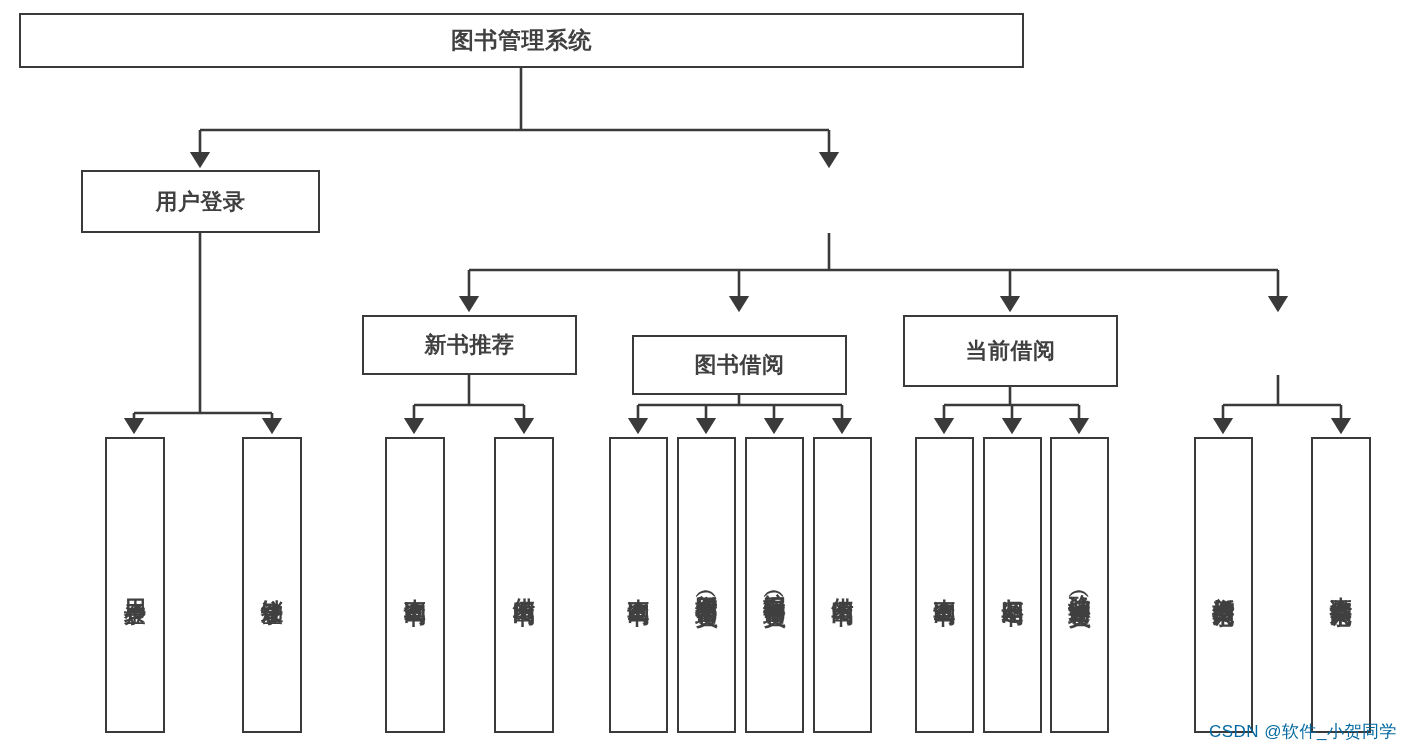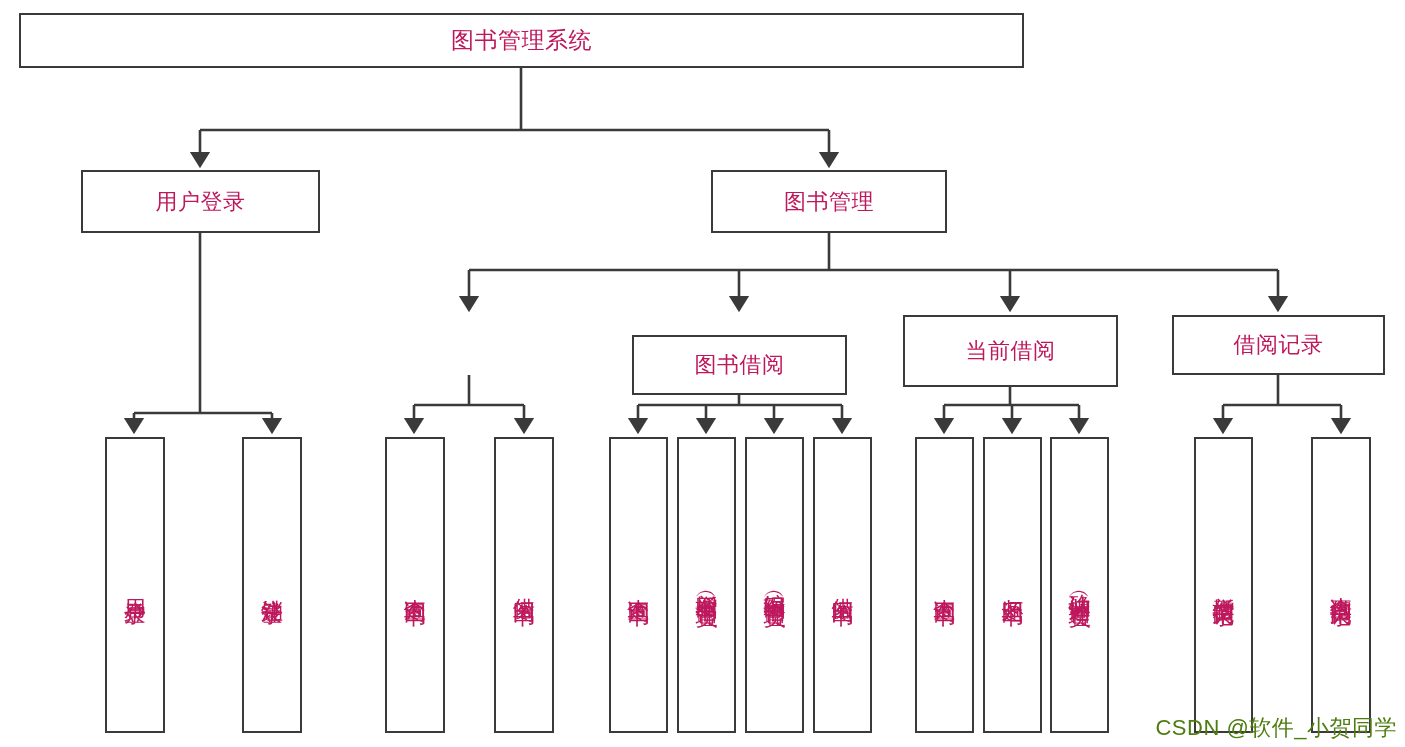--- a/index.html
+++ b/index.html
@@ -32,25 +32,26 @@
     position: absolute;
     box-sizing: border-box;
     background: #ffffff;
     border: 2px solid #3a3a3a;
     display: flex;
     align-items: center;
     justify-content: center;
     overflow: hidden;
   }
   .node-label {
-    color: #be185d;
+    color: #404040;
     text-align: right;
     white-space: nowrap;
     line-height: 1.08;
     letter-spacing: 0.5px;
+    font-weight: bold;
   }
   .node-root > .node-label {
     font-size: 23px;
   }
   .node-level2 > .node-label {
     font-size: 22px;
   }
   .node-level3 > .node-label {
     font-size: 22px;
   }
@@ -63,22 +64,22 @@
     text-orientation: upright;
     -webkit-writing-mode: vertical-rl;
     letter-spacing: 2px;
     line-height: 1;
     max-height: 100%;
   }
   .watermark {
     position: absolute;
     right: 8px;
     bottom: 4px;
-    font-size: 22px;
-    color: #4d7c0f;
+    font-size: 17px;
+    color: #0369a1;
     white-space: nowrap;
     letter-spacing: 0.5px;
     pointer-events: none;
   }
 </style>
 </head>
 <body>
 
 <div id="diagram-root">
 
@@ -133,33 +134,30 @@
     </g>
   </svg>
 
   <div class="node-box node-root" style="left:19px; top:13px; width:1005px; height:55px;">
     <span class="node-label">图书管理系统</span>
   </div>
 
   <div class="node-box node-level2" style="left:81px; top:170px; width:239px; height:63px;">
     <span class="node-label">用户登录</span>
   </div>
-  <div class="node-box node-level2" style="left:711px; top:170px; width:236px; height:63px;">
-    <span class="node-label">图书管理</span>
-  </div>
-
+
+  <div class="node-box node-level3" style="left:362px; top:315px; width:215px; height:60px;">
+    <span class="node-label">新书推荐</span>
+  </div>
   <div class="node-box node-level3" style="left:632px; top:315px; width:215px; height:60px;margin-top:20px;">
     <span class="node-label">图书借阅</span>
   </div>
   <div class="node-box node-level3" style="left:903px; top:315px; width:215px; height:72px;">
     <span class="node-label">当前借阅</span>
   </div>
-  <div class="node-box node-level3" style="left:1172px; top:315px; width:213px; height:60px;">
-    <span class="node-label">借阅记录</span>
-  </div>
 
   <div class="node-box node-leaf" style="left:105px; top:437px; width:60px; height:296px;">
     <span class="node-label">用户登录</span>
   </div>
   <div class="node-box node-leaf" style="left:242px; top:437px; width:60px; height:296px;">
     <span class="node-label">注销登录</span>
   </div>
 
   <div class="node-box node-leaf" style="left:385px; top:437px; width:60px; height:296px;">
     <span class="node-label">查询图书</span>

